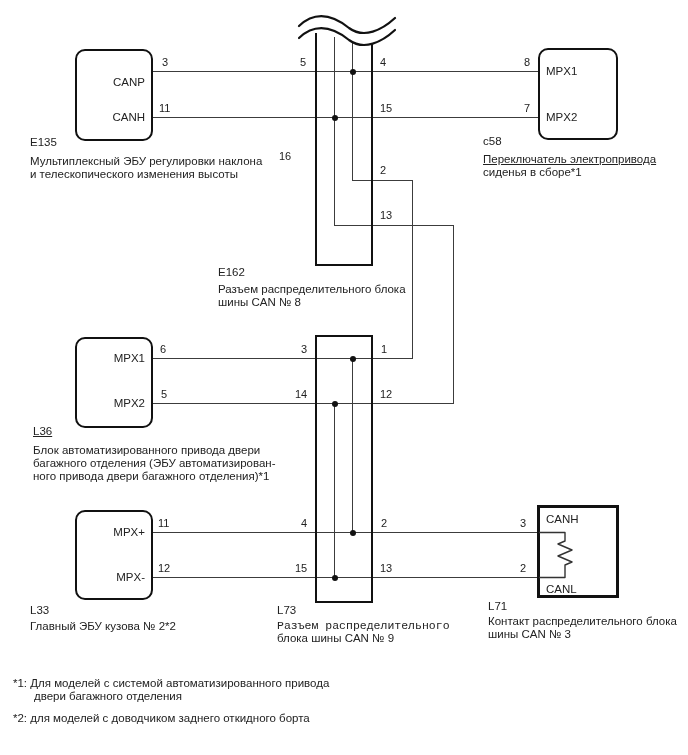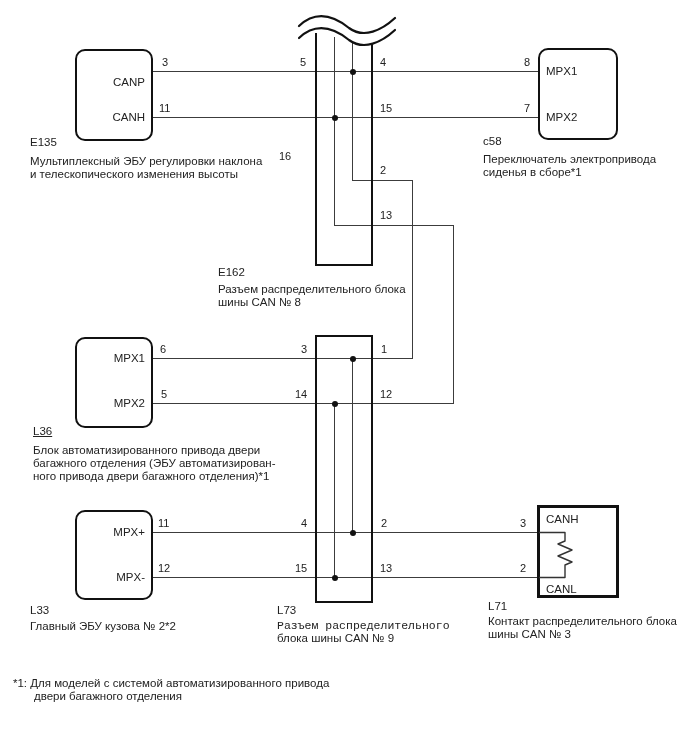--- a/index.html
+++ b/index.html
@@ -75,21 +75,21 @@
   <span class="pin" style="left:159px;top:103px;">11</span>
   <span class="t" style="left:30px;top:136px;">E135</span>
   <span class="t" style="left:30px;top:155px;">Мультиплексный ЭБУ регулировки наклона</span>
   <span class="t" style="left:30px;top:168px;">и телескопического изменения высоты</span>
 
   <span class="term" style="left:546px;top:65px;">MPX1</span>
   <span class="term" style="left:546px;top:111px;">MPX2</span>
   <span class="pin" style="left:524px;top:57px;">8</span>
   <span class="pin" style="left:524px;top:103px;">7</span>
   <span class="t" style="left:483px;top:135px;">c58</span>
-  <span class="t" style="left:483px;top:153px;">Переключатель электропривода</span>
+  <span class="t" style="left:483px;top:153px;text-decoration:underline;">Переключатель электропривода</span>
   <span class="t" style="left:483px;top:166px;">сиденья в сборе*1</span>
 
   <span class="pin" style="left:300px;top:57px;">5</span>
   <span class="pin" style="left:279px;top:103px;margin-top:48px;">16</span>
   <span class="pin" style="left:380px;top:57px;">4</span>
   <span class="pin" style="left:380px;top:103px;">15</span>
   <span class="pin" style="left:380px;top:165px;">2</span>
   <span class="pin" style="left:380px;top:210px;">13</span>
   <span class="t" style="left:218px;top:266px;">E162</span>
   <span class="t" style="left:218px;top:283px;">Разъем распределительного блока</span>
@@ -126,14 +126,15 @@
   <span class="term" style="left:546px;top:513px;">CANH</span>
   <span class="term" style="left:546px;top:583px;">CANL</span>
   <span class="pin" style="left:520px;top:518px;">3</span>
   <span class="pin" style="left:520px;top:563px;">2</span>
   <span class="t" style="left:488px;top:600px;">L71</span>
   <span class="t" style="left:488px;top:615px;">Контакт распределительного блока</span>
   <span class="t" style="left:488px;top:628px;">шины CAN № 3</span>
 
   <span class="t" style="left:13px;top:677px;">*1: Для моделей с системой автоматизированного привода</span>
   <span class="t" style="left:13px;top:690px;margin-left:21px;">двери багажного отделения</span>
+  <span class="t" style="left:13px;top:712px;">*2: для моделей с доводчиком заднего откидного борта</span>
 
 </div>
 
 </body></html>

